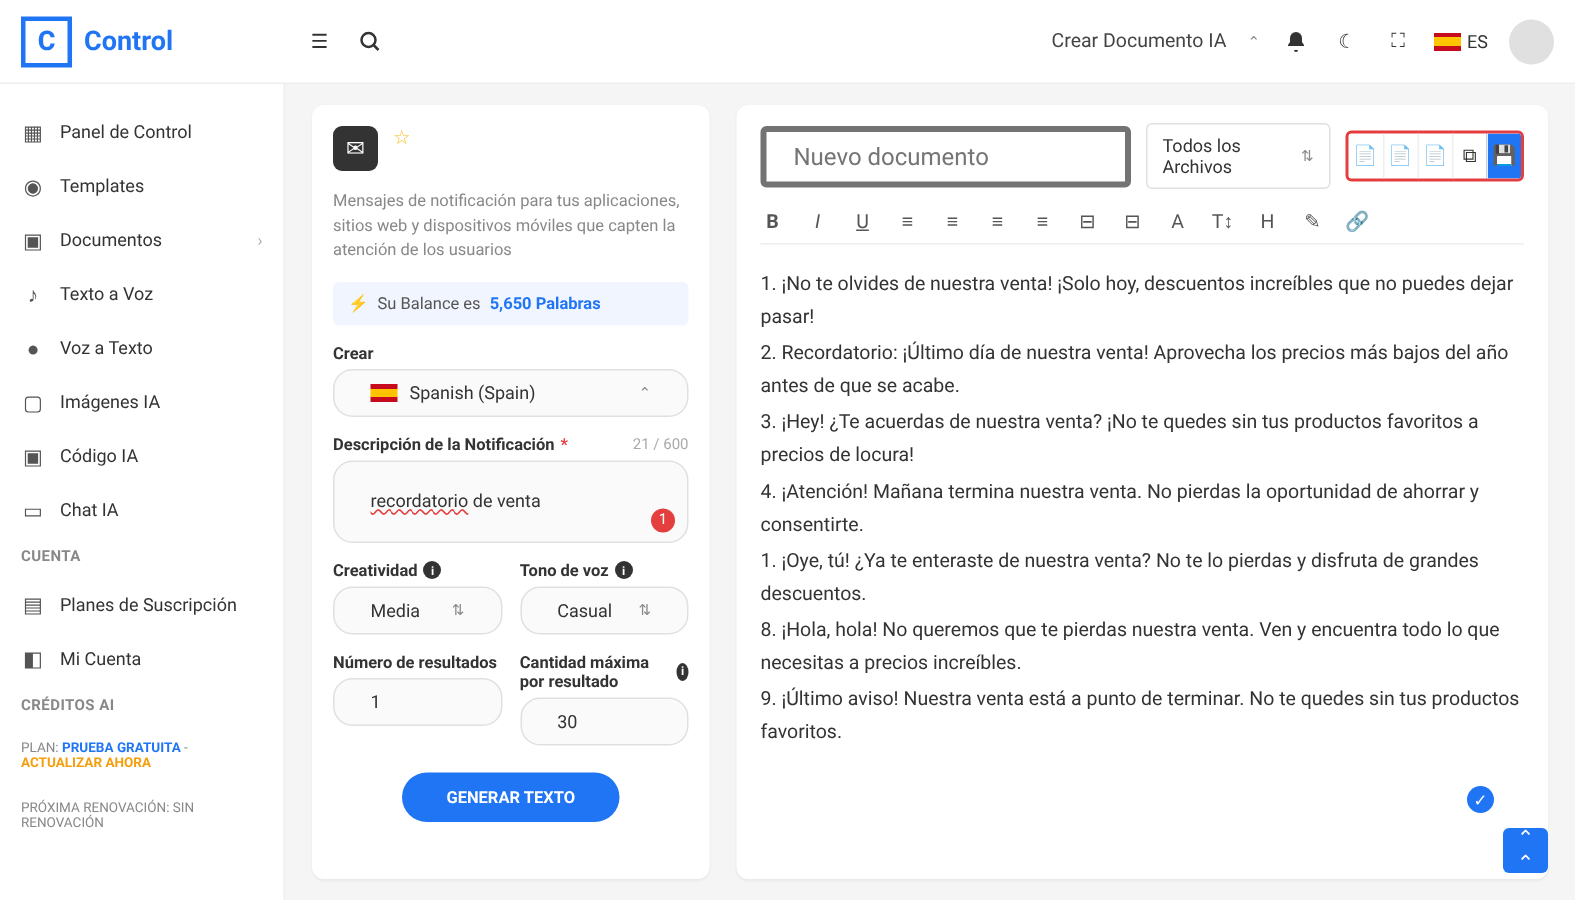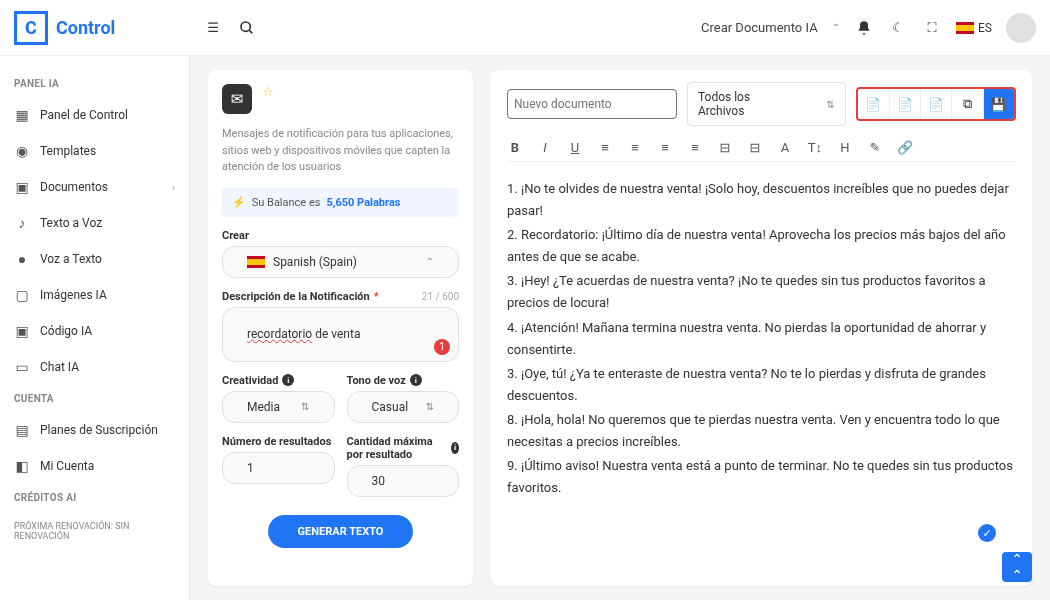--- a/index.html
+++ b/index.html
@@ -40,21 +40,21 @@
 .select-lang{display:flex;align-items:center;gap:8px}
 .textarea{height:55px;resize:none;position:relative}
 .pill{position:absolute;right:8px;bottom:6px;width:16px;height:16px;border-radius:50%;background:#e53e3e;color:#fff;font-size:10px;display:flex;align-items:center;justify-content:center}
 .counter{font-size:10px;color:#aaa;float:right}
 .row{display:flex;gap:12px}
 .col{flex:1}
 .btn-gen{background:#2075f5;color:#fff;border:none;border-radius:20px;padding:10px 30px;font-size:11px;font-weight:700;cursor:pointer;align-self:center;margin-top:6px}
 
 .panel-right{flex:1;background:#fff;border-radius:8px;padding:12px 16px;box-shadow:0 1px 2px rgba(0,0,0,.05);display:flex;flex-direction:column;gap:8px;overflow:hidden}
 .pr-top{display:flex;gap:10px;align-items:center}
-.pr-input{flex:1;border:1px solid #737373;border-radius:4px;padding:7px 6px;font-size:12px;background:#fff}
+.pr-input{flex:1;border:4px solid #737373;border-radius:4px;padding:7px 18px;font-size:16px;background:#fff}
 .pr-select{border:1px solid #e0e0e0;border-radius:4px;padding:7px 10px;font-size:12px;background:#fff;display:flex;align-items:center;gap:30px}
 .pr-actions{display:flex;gap:0;border:2px solid #e53e3e;border-radius:4px;overflow:hidden}
 .pr-act{width:32px;height:30px;display:flex;align-items:center;justify-content:center;cursor:pointer;font-size:13px;border-left:1px solid #eee}
 .pr-act:first-child{border-left:none}
 .pr-act.primary{background:#2075f5;color:#fff}
 .toolbar{display:flex;gap:14px;padding:6px 0;border-bottom:1px solid #eee;align-items:center}
 .tb-btn{cursor:pointer;font-size:13px;color:#555;width:16px;text-align:center}
 .editor{flex:1;overflow:auto;padding:8px 0;font-size:13px;line-height:1.7;color:#333}
 .editor p{margin-bottom:2px}
 
@@ -90,21 +90,20 @@
   <div class="top-icon">⛶</div>
   <div class="lang">
     <div class="flag-es"></div>
     <span>ES</span>
   </div>
   <div class="avatar"></div>
 </div>
 
 <div class="main">
   <div class="sidebar">
-    <div class="sb-heading">PANEL IA</div>
     <div class="sb-item">
         <span class="sb-icon">▦</span>
         <span>Panel de Control</span>
       </div>
     <div class="sb-item">
         <span class="sb-icon">◉</span>
         <span>Templates</span>
       </div>
     <div class="sb-item">
         <span class="sb-icon">▣</span>
@@ -134,20 +133,23 @@
     <div class="sb-heading">CUENTA</div>
     <div class="sb-item">
         <span class="sb-icon">▤</span>
         <span>Planes de Suscripción</span>
       </div>
     <div class="sb-item">
         <span class="sb-icon">◧</span>
         <span>Mi Cuenta</span>
       </div>
     <div class="sb-heading">CRÉDITOS AI</div>
+    <div class="sb-credits sb-plan">
+      <span>PLAN:</span> <a>PRUEBA GRATUITA</a> - <span class="upd">ACTUALIZAR AHORA</span>
+    </div>
     <div class="sb-credits">PRÓXIMA RENOVACIÓN: SIN RENOVACIÓN</div>
   </div>
 
   <div class="content">
     <div class="panel-left">
       <div class="pl-head">
         <div style="width:30px;height:30px;background:#333;border-radius:6px;display:flex;align-items:center;justify-content:center;color:#fff;font-size:15px">✉</div>
         <div class="pl-star">☆</div>
       </div>
       <div class="pl-desc">Mensajes de notificación para tus aplicaciones, sitios web y dispositivos móviles que capten la atención de los usuarios</div>
@@ -253,21 +255,21 @@
         <span class="tb-btn">T↕</span>
         <span class="tb-btn">H</span>
         <span class="tb-btn">✎</span>
         <span class="tb-btn">🔗</span>
       </div>
       <div class="editor" id="editor-lines">
           <p>1. ¡No te olvides de nuestra venta! ¡Solo hoy, descuentos increíbles que no puedes dejar pasar!</p>
           <p>2. Recordatorio: ¡Último día de nuestra venta! Aprovecha los precios más bajos del año antes de que se acabe.</p>
           <p>3. ¡Hey! ¿Te acuerdas de nuestra venta? ¡No te quedes sin tus productos favoritos a precios de locura!</p>
           <p>4. ¡Atención! Mañana termina nuestra venta. No pierdas la oportunidad de ahorrar y consentirte.</p>
-          <p>3. ¡Oye, tú! ¿Ya te enteraste de nuestra venta? No te lo pierdas y disfruta de grandes descuentos.</p>
+          <p>1. ¡Oye, tú! ¿Ya te enteraste de nuestra venta? No te lo pierdas y disfruta de grandes descuentos.</p>
           <p>8. ¡Hola, hola! No queremos que te pierdas nuestra venta. Ven y encuentra todo lo que necesitas a precios increíbles.</p>
           <p>9. ¡Último aviso! Nuestra venta está a punto de terminar. No te quedes sin tus productos favoritos.</p>
         </div>
     </div>
   </div>
 </div>
 
 <div class="check">✓</div>
 <div class="fab">⌃<br>⌃</div>
 

